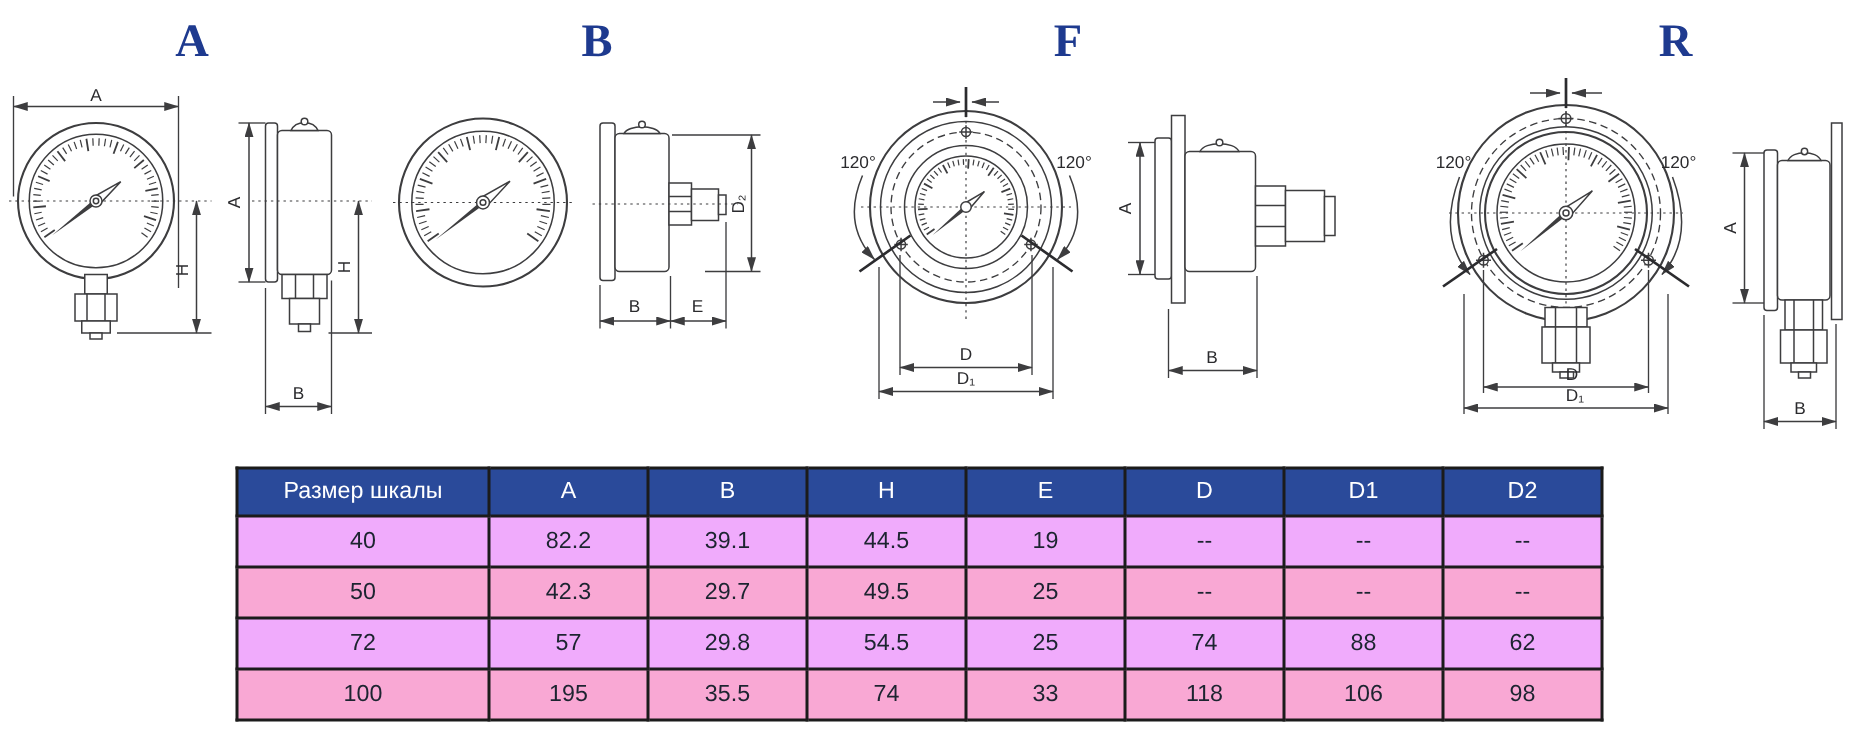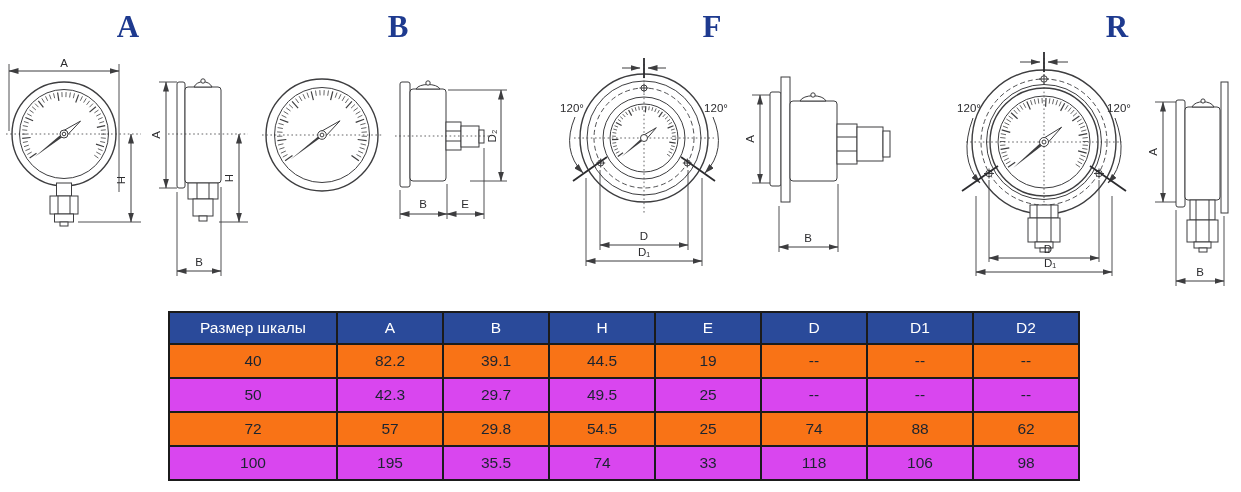--- a/index.html
+++ b/index.html
@@ -12,27 +12,27 @@
   .white{fill:#ffffff;stroke:#3d3d3f;stroke-width:1;}
   .solid{fill:#3d3d3f;stroke:none;}
   .dim  {fill:none;stroke:#3d3d3f;stroke-width:1;}
   .ext  {fill:none;stroke:#3d3d3f;stroke-width:0.9;}
   .dot  {fill:none;stroke:#3d3d3f;stroke-width:0.8;stroke-dasharray:1.6 2.6;}
   .dash {fill:none;stroke:#3d3d3f;stroke-width:0.9;stroke-dasharray:5 3;}
   .mark {fill:none;stroke:#2b2b2e;stroke-width:1.8;}
   .lbl  {font-family:"Liberation Sans",sans-serif;font-size:11.5px;fill:#2b2b2e;}
   .letter{font-family:"Liberation Serif",serif;font-size:31px;font-weight:bold;fill:#1e3a8f;}
   
-  table.dims{position:absolute;left:168px;top:311px;border-collapse:collapse;table-layout:fixed;
+  table.dims{position:absolute;left:157px;top:311px;border-collapse:collapse;table-layout:fixed;
              font-family:"Liberation Sans",sans-serif;font-size:15.5px;color:#1c2430;}
   table.dims col.c0{width:168px;} table.dims col.cn{width:106px;}
   table.dims th, table.dims td{border:2px solid #1b1b1b;text-align:center;padding:0;}
   table.dims th{background:#2a4a9a;color:#ffffff;font-weight:normal;height:30px;}
-  table.dims td{height:32px;background:#f97316;}
-  table.dims tr.alt td{background:#d946ef;}
+  table.dims td{height:32px;background:#f0abfc;}
+  table.dims tr.alt td{background:#f9a8d4;}
 </style>
 </head>
 <body>
 
 <div id="stage">
 
 <svg class="drawings" width="1241" height="300" viewBox="0 0 1241 300">
   <defs>
     <marker id="arr" viewBox="0 0 10 6" markerWidth="10" markerHeight="6" refX="9.5" refY="3" orient="auto-start-reverse" markerUnits="userSpaceOnUse">
       <path d="M0,0L10,3L0,6Z" fill="#3d3d3f"></path>

